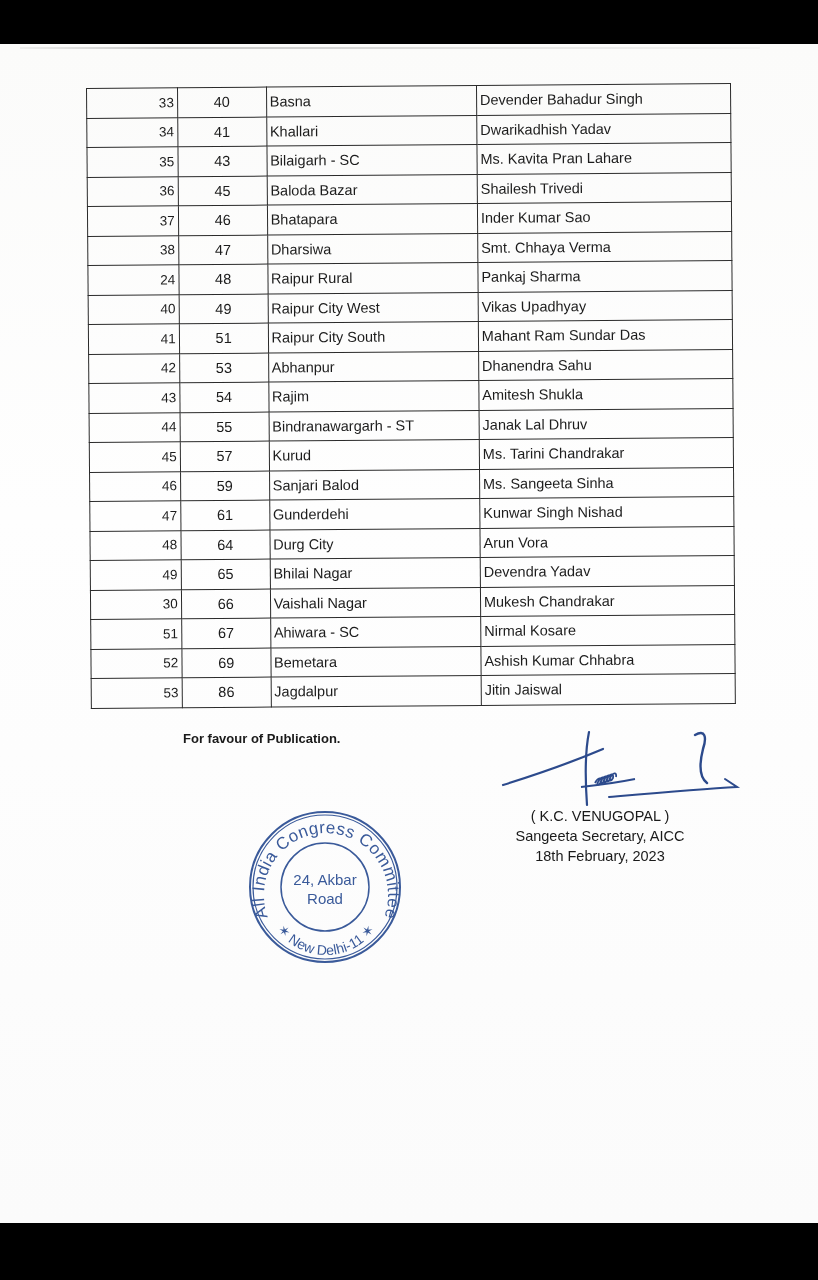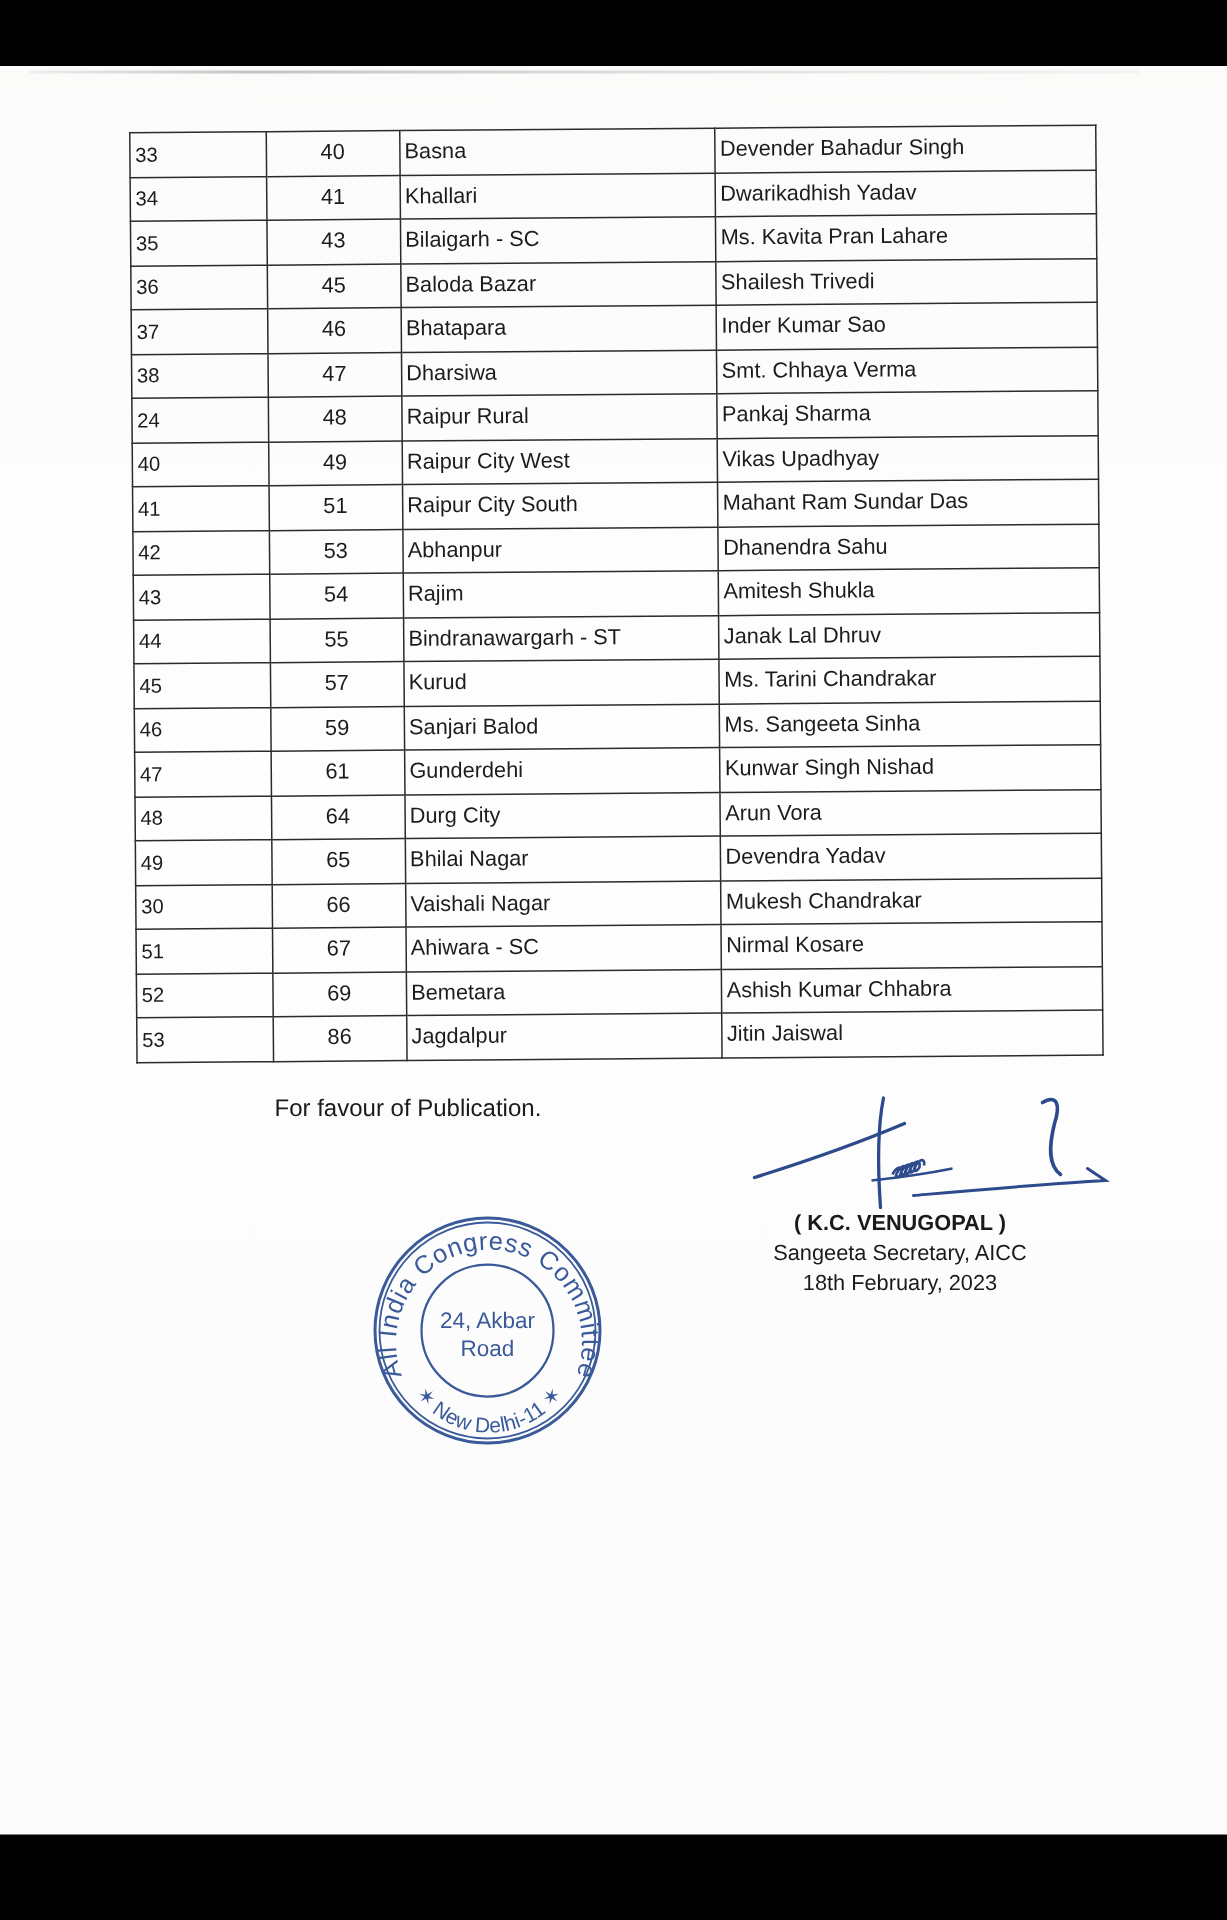--- a/index.html
+++ b/index.html
@@ -27,37 +27,37 @@
     transform-origin: left top;
     font-size: 14.5px;
   }
   table.candidates td {
     border: 1.3px solid #2b2b2b;
     height: 28.5px;
     padding: 0 3px;
     vertical-align: middle;
     line-height: 1;
   }
-  td.c-sno { width: 85px; text-align: left; font-size: 13.5px; padding-top: 4px; }
+  td.c-sno { width: 85px; text-align: right; font-size: 13.5px; padding-top: 4px; }
   td.c-acno { width: 83px; text-align: center; padding-top: 3px; }
   td.c-ac { width: 205px; text-align: left; padding-top: 3px; }
   td.c-name { width: 250px; text-align: left; padding-bottom: 2px; }
 
   .publication {
     position: absolute; left: 183px; top: 731px;
-    font-weight: normal; font-size: 16px; color: #1a1a1a;
+    font-weight: bold; font-size: 13px; color: #1a1a1a;
   }
   .signature {
     position: absolute; left: 485px; top: 727px; width: 260px; height: 80px;
   }
   .sig-block {
     position: absolute; left: 505px; top: 806px; width: 190px;
     text-align: center; font-size: 14.5px; line-height: 20px; color: #1a1a1a;
   }
-  .sig-name { font-weight: bold; }
+  .sig-name { font-weight: normal; }
   .stamp {
     position: absolute; left: 244px; top: 807px; width: 162px; height: 160px;
   }
 </style>
 </head>
 <body>
 
 <div class="page"></div>
 <div class="bar-top"></div>
 <div class="page-edge"></div>

